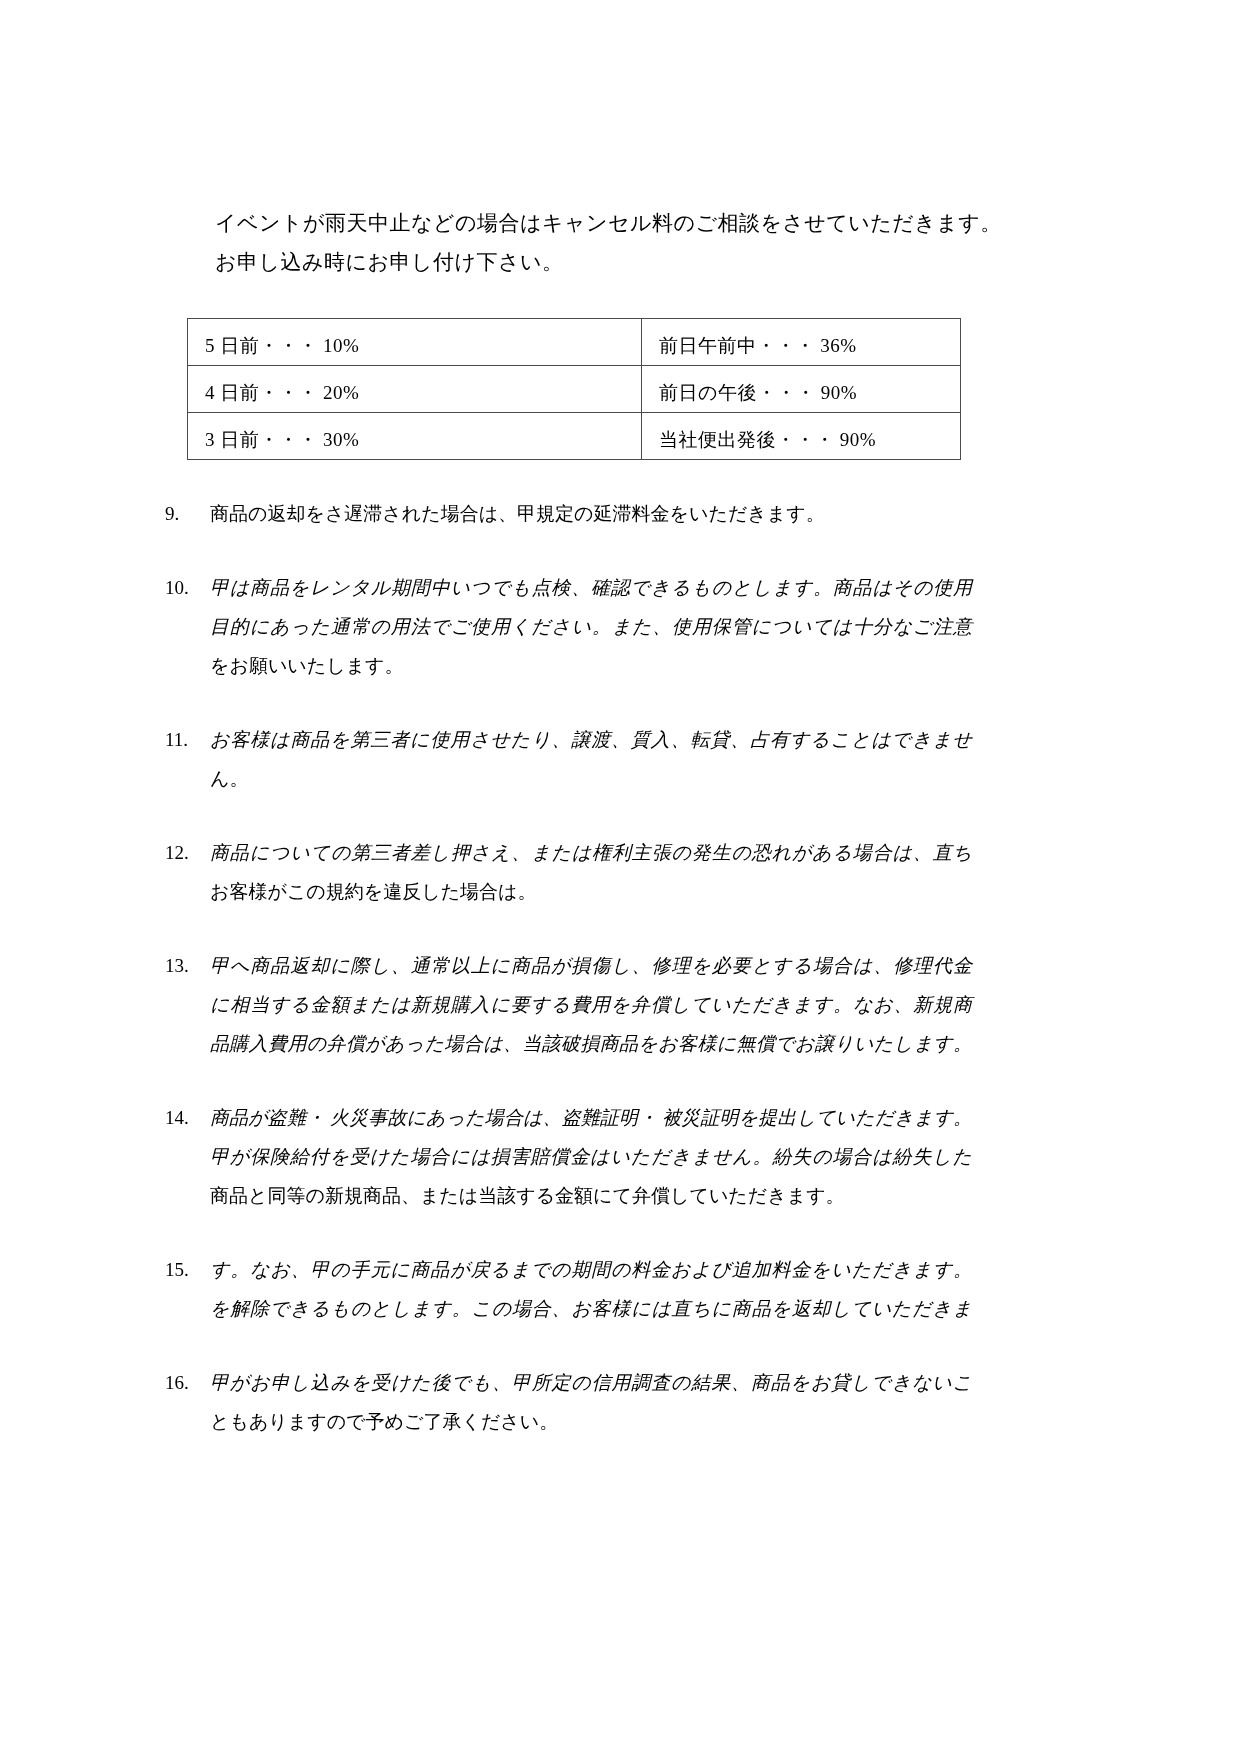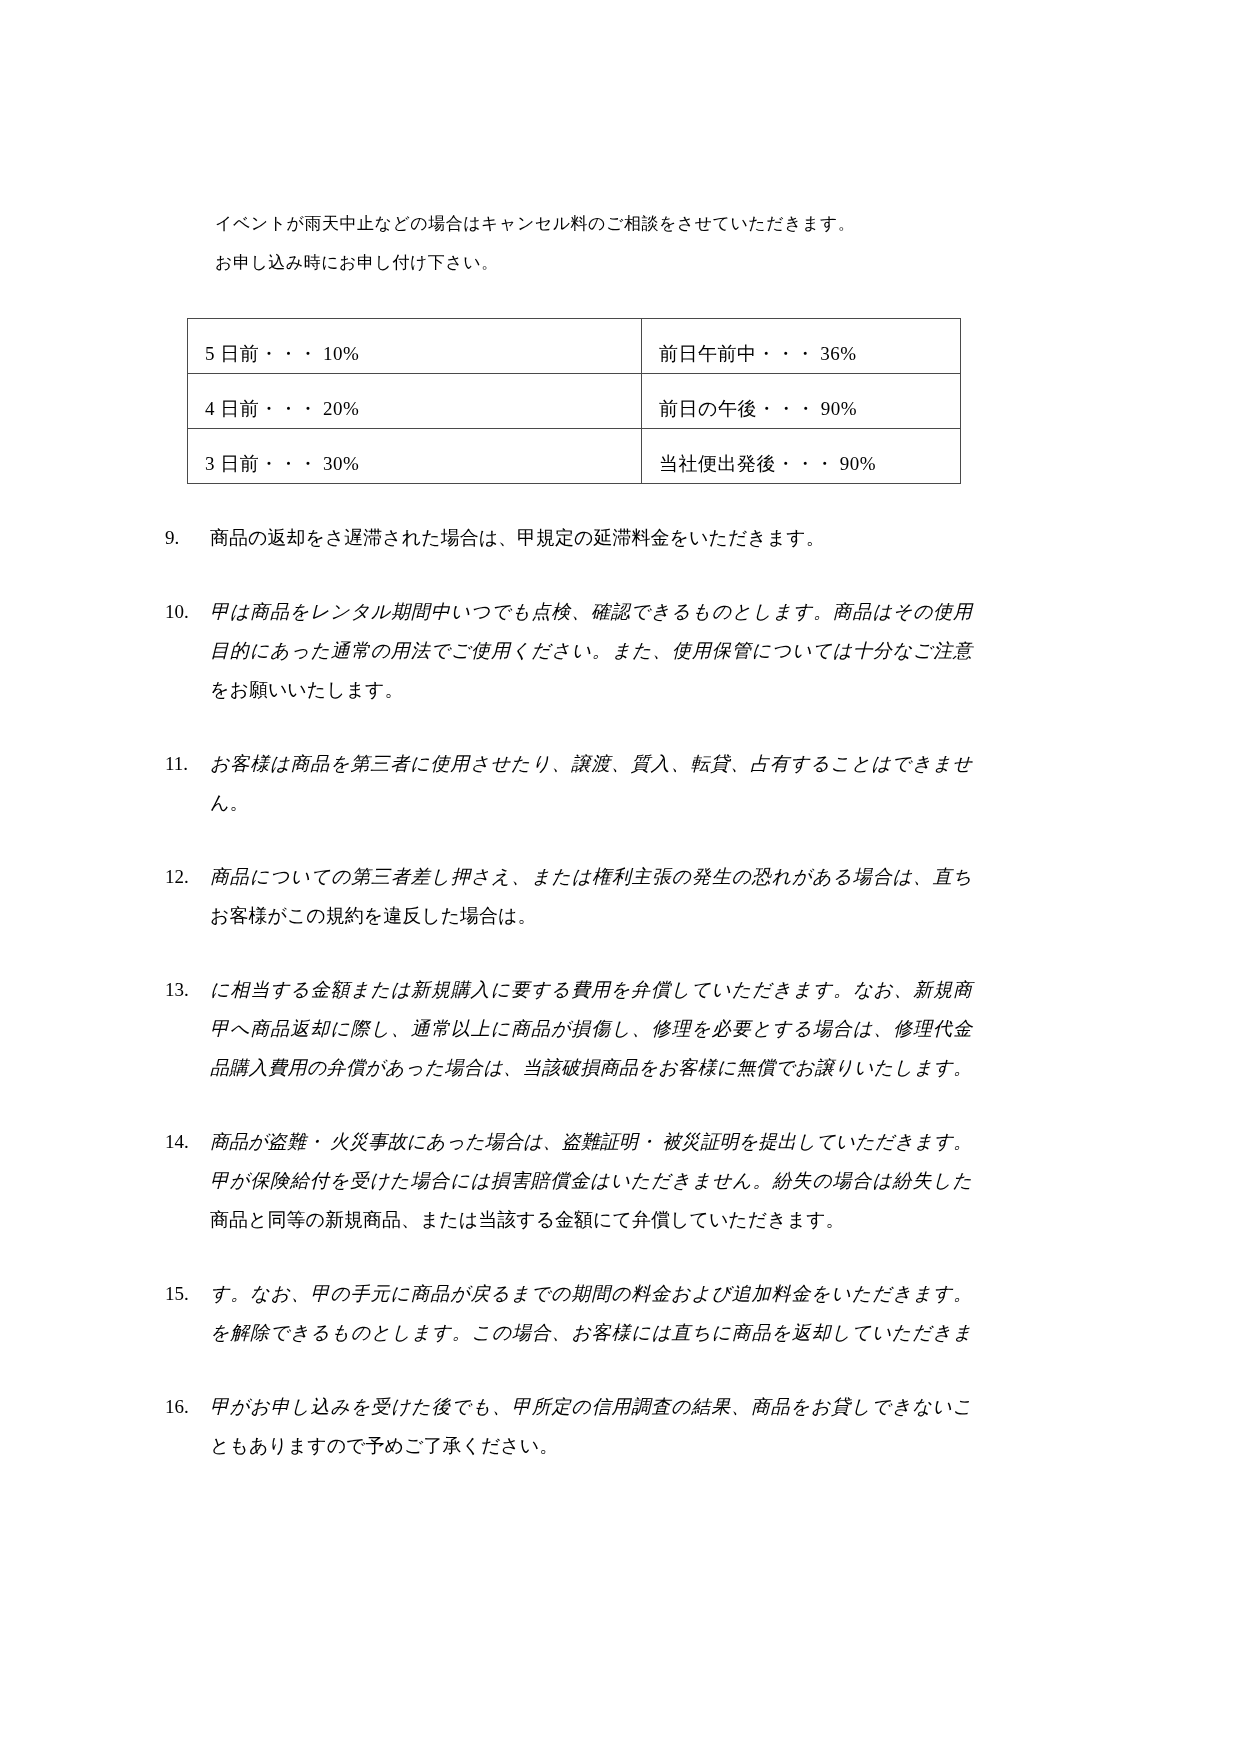--- a/index.html
+++ b/index.html
@@ -15,35 +15,35 @@
   }
   .page {
     position: relative;
     width: 1240px;
     height: 1755px;
     background: #ffffff;
     overflow: hidden;
   }
   .intro {
     margin: 204px 0 0 215px;
-    font-size: 17px;
+    font-size: 21px;
     line-height: 39px;
     letter-spacing: 0.5px;
   }
   table.cancel-table {
     margin: 36px 0 0 187px;
     border-collapse: collapse;
     width: 773px;
     table-layout: fixed;
     font-size: 19px;
   }
   table.cancel-table td {
     border: 1px solid #4a4a4a;
     height: 38px;
-    padding: 16px 4px 0 17px;
+    padding: 8px 4px 0 17px;
     vertical-align: middle;
     letter-spacing: 0.5px;
     overflow: hidden;
     white-space: nowrap;
   }
   .col-left  { width: 454px; }
   .col-right { width: 319px; }
   .clauses {
     margin: 34px 0 0 165px;
   }
@@ -133,22 +133,22 @@
       <div class="clause-num">12.</div>
       <div class="clause-body">
         <div class="jline">商品についての第三者差し押さえ、または権利主張の発生の恐れがある場合は、直ち</div>
         <div class="eline">お客様がこの規約を違反した場合は。</div>
       </div>
     </div>
 
     <div class="clause">
       <div class="clause-num">13.</div>
       <div class="clause-body">
+        <div class="jline">甲へ商品返却に際し、通常以上に商品が損傷し、修理を必要とする場合は、修理代金</div>
         <div class="jline">に相当する金額または新規購入に要する費用を弁償していただきます。なお、新規商</div>
-        <div class="jline">甲へ商品返却に際し、通常以上に商品が損傷し、修理を必要とする場合は、修理代金</div>
         <div class="jline">品購入費用の弁償があった場合は、当該破損商品をお客様に無償でお譲りいたします。</div>
       </div>
     </div>
 
     <div class="clause">
       <div class="clause-num">14.</div>
       <div class="clause-body">
         <div class="jline">商品が盗難・ 火災事故にあった場合は、盗難証明・ 被災証明を提出していただきます。</div>
         <div class="jline">甲が保険給付を受けた場合には損害賠償金はいただきません。紛失の場合は紛失した</div>
         <div class="eline">商品と同等の新規商品、または当該する金額にて弁償していただきます。</div>

